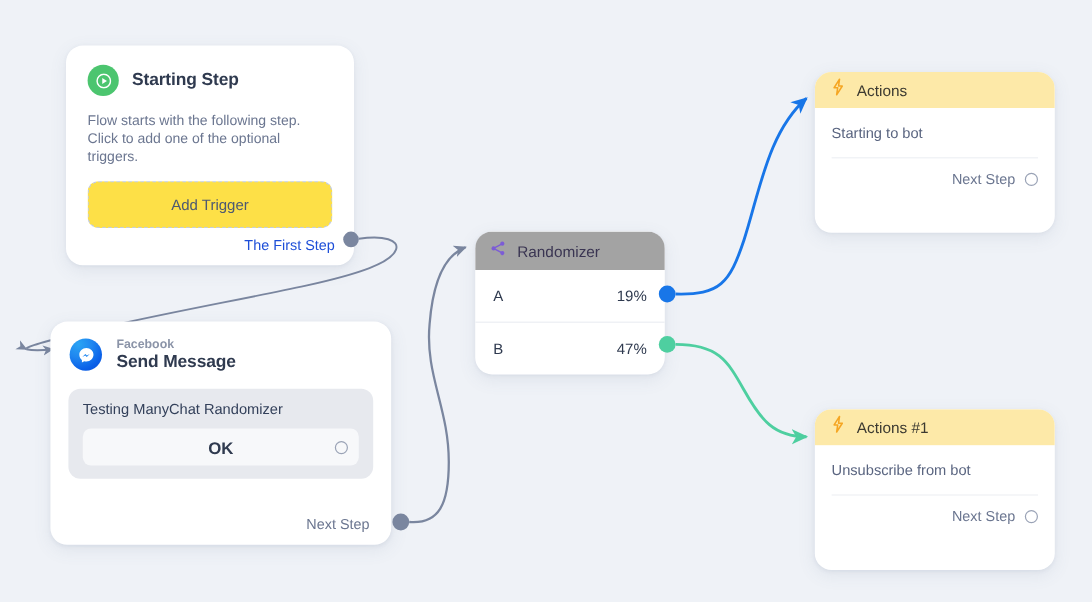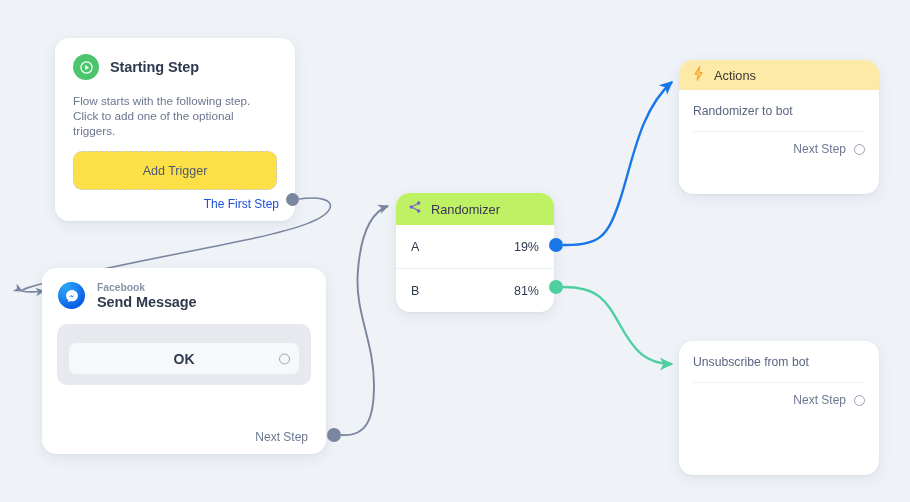--- a/index.html
+++ b/index.html
@@ -176,21 +176,21 @@
 
   
   #card-random {
     left: 396px;
     top: 193px;
     width: 158px;
     height: 119px;
     overflow: hidden;
   }
   .rnd-head {
-    background: #bef264;
+    background: #a3a3a3;
     height: 32px;
     display: flex;
     align-items: center;
     padding: 0 12px;
   }
   .rnd-head-title {
     margin-left: 9px;
     font-size: 12.8px;
     color: #3a3552;
   }
@@ -320,20 +320,21 @@
           <path d="M8 2.1C4.7 2.1 2.1 4.6 2.1 7.7c0 1.75.84 3.3 2.15 4.32v2.11l1.97-1.08c.55.15 1.14.23 1.78.23 3.3 0 5.9-2.48 5.9-5.58S11.3 2.1 8 2.1z" fill="#ffffff"></path>
           <path d="M4.6 9.55 L7.1 6.9 L8.42 8.28 L10.78 6.9 L8.3 9.55 L7.02 8.2 Z" fill="#1f86f0"></path>
         </svg>
       </span>
       <span class="send-head-text">
         <span class="send-platform" style="display:block">Facebook</span>
         <span class="send-title" style="display:block">Send Message</span>
       </span>
     </div>
     <div class="msg-bubble">
+      <div class="msg-text">Testing ManyChat Randomizer</div>
       <div class="msg-button">
         <span class="msg-button-label">OK</span>
         <span class="port-ring"></span>
       </div>
     </div>
     <div class="send-foot">Next Step</div>
   </div>
   <div class="dot" id="dot-next"></div>
 
   <div class="card" id="card-random">
@@ -347,45 +348,53 @@
         </svg>
       </span>
       <span class="rnd-head-title">Randomizer</span>
     </div>
     <div class="rnd-row">
       <span>A</span>
       <span class="rnd-pct">19%</span>
     </div>
     <div class="rnd-row">
       <span>B</span>
-      <span class="rnd-pct">81%</span>
+      <span class="rnd-pct">47%</span>
     </div>
   </div>
   <div class="dot" id="dot-a"></div>
   <div class="dot" id="dot-b"></div>
 
   <div class="card card-actions" id="card-actions-1">
     <div class="act-head">
       <span>
         <svg width="13" height="15" viewBox="0 0 13 15">
           <path d="M7.6 1 L3.1 8.1 L6.1 8.1 L5.2 14 L9.9 6.7 L6.8 6.7 Z" fill="none" stroke="#f5a623" stroke-width="1.3" stroke-linejoin="round"></path>
         </svg>
       </span>
       <span class="act-head-title">Actions</span>
     </div>
     <div class="act-body">
-      <div class="act-item">Randomizer to bot</div>
+      <div class="act-item">Starting to bot</div>
     </div>
     <div class="act-foot">
       <span>Next Step</span>
       <span class="act-foot-ring"></span>
     </div>
   </div>
 
   <div class="card card-actions" id="card-actions-2">
+    <div class="act-head">
+      <span>
+        <svg width="13" height="15" viewBox="0 0 13 15">
+          <path d="M7.6 1 L3.1 8.1 L6.1 8.1 L5.2 14 L9.9 6.7 L6.8 6.7 Z" fill="none" stroke="#f5a623" stroke-width="1.3" stroke-linejoin="round"></path>
+        </svg>
+      </span>
+      <span class="act-head-title">Actions #1</span>
+    </div>
     <div class="act-body">
       <div class="act-item">Unsubscribe from bot</div>
     </div>
     <div class="act-foot">
       <span>Next Step</span>
       <span class="act-foot-ring"></span>
     </div>
   </div>
 
 </div>

